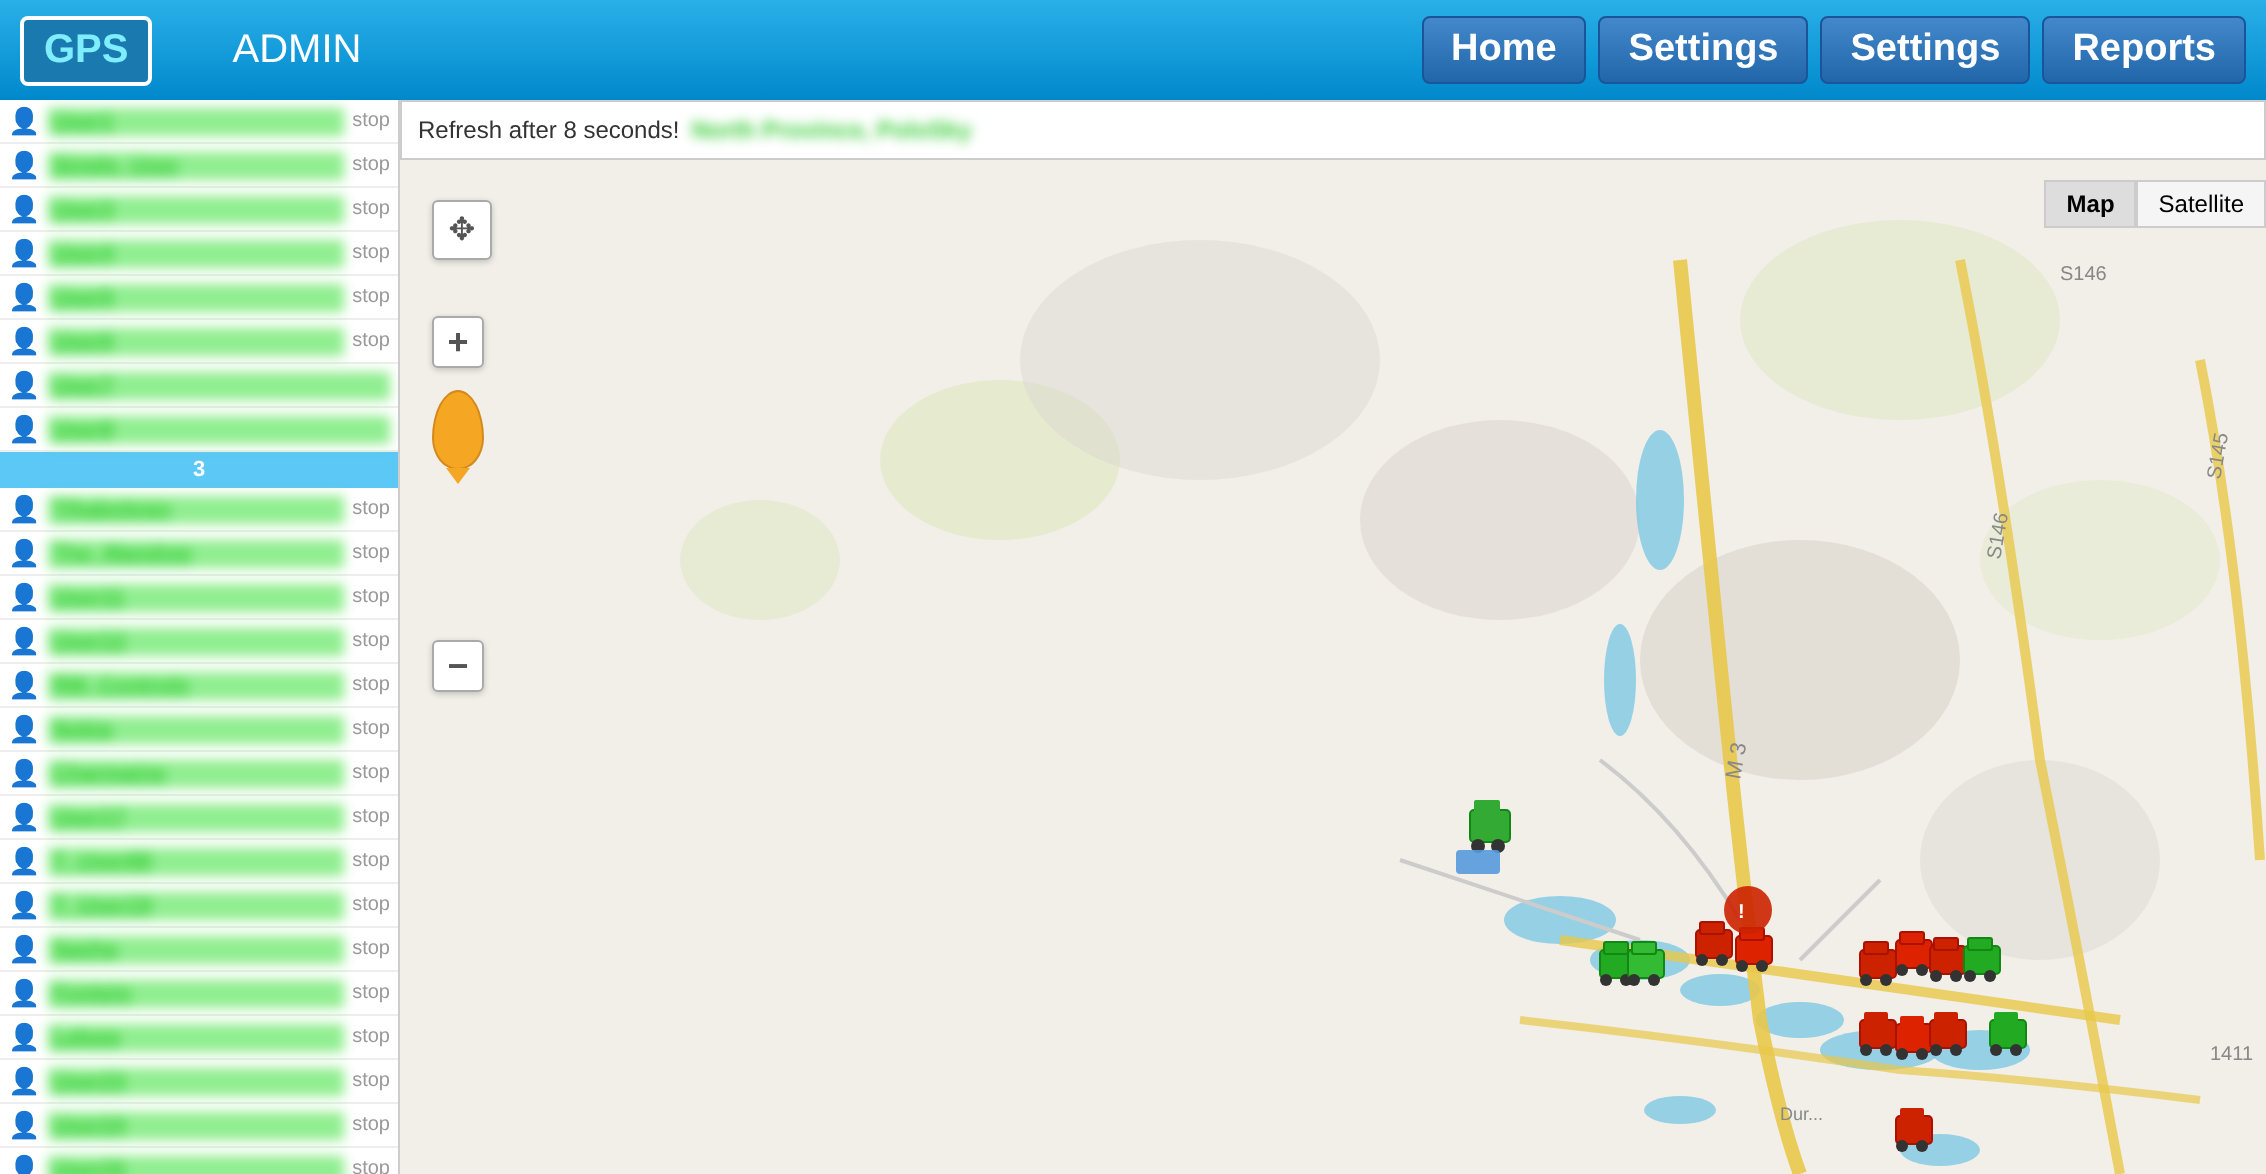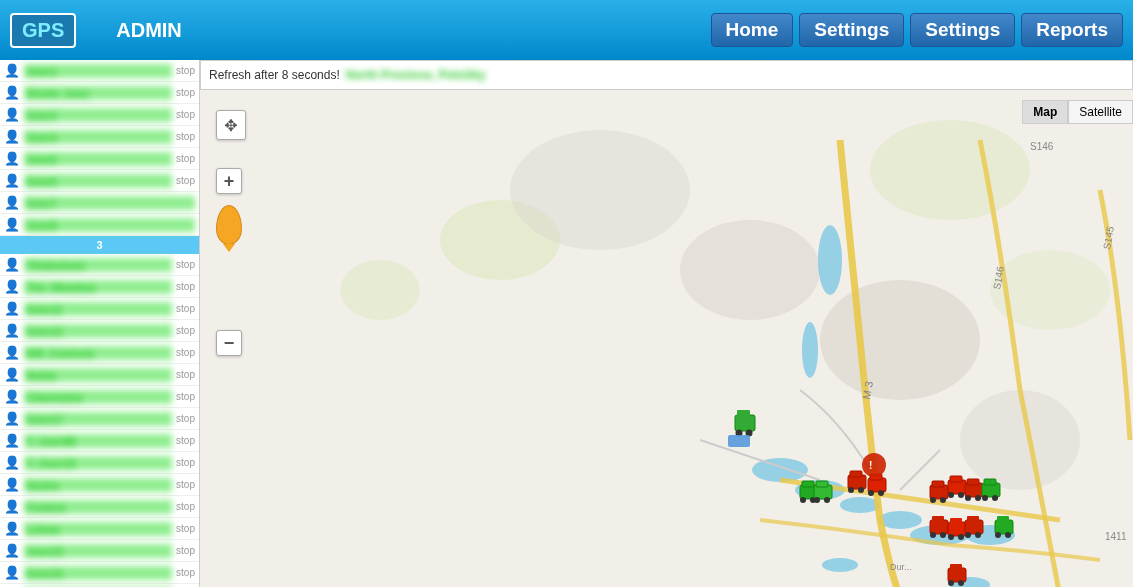--- a/index.html
+++ b/index.html
@@ -1,41 +1,41 @@
 <!DOCTYPE html>
 <html><head>
   <meta charset="utf-8">
   <style>
     * { margin: 0; padding: 0; box-sizing: border-box; }
     body { font-family: Arial, sans-serif; font-size: 12px; background: #e8e8e8; width: 1133px; height: 587px; overflow: hidden; }
 
     
     #header {
       background: linear-gradient(to bottom, #2ab0e8, #0088cc);
-      height: 60px;
+      height: 50px;
       display: flex;
       align-items: center;
       padding: 0 10px;
       position: relative;
     }
     #logo {
       background: #1a7ab0;
       border: 2px solid #fff;
       border-radius: 4px;
       color: #fff;
       font-weight: bold;
       font-size: 20px;
       padding: 4px 10px;
       margin-right: 20px;
     }
     #logo span { color: #7eeeff; }
     #header-title {
       color: #fff;
       font-size: 20px;
-      font-weight: bold;
+      font-weight: normal;
       flex: 1;
       padding-left: 20px;
     }
     #nav-buttons {
       display: flex;
       gap: 6px;
     }
     .nav-btn {
       background: linear-gradient(to bottom, #4488cc, #2266aa);
       border: 1px solid #1a5599;

